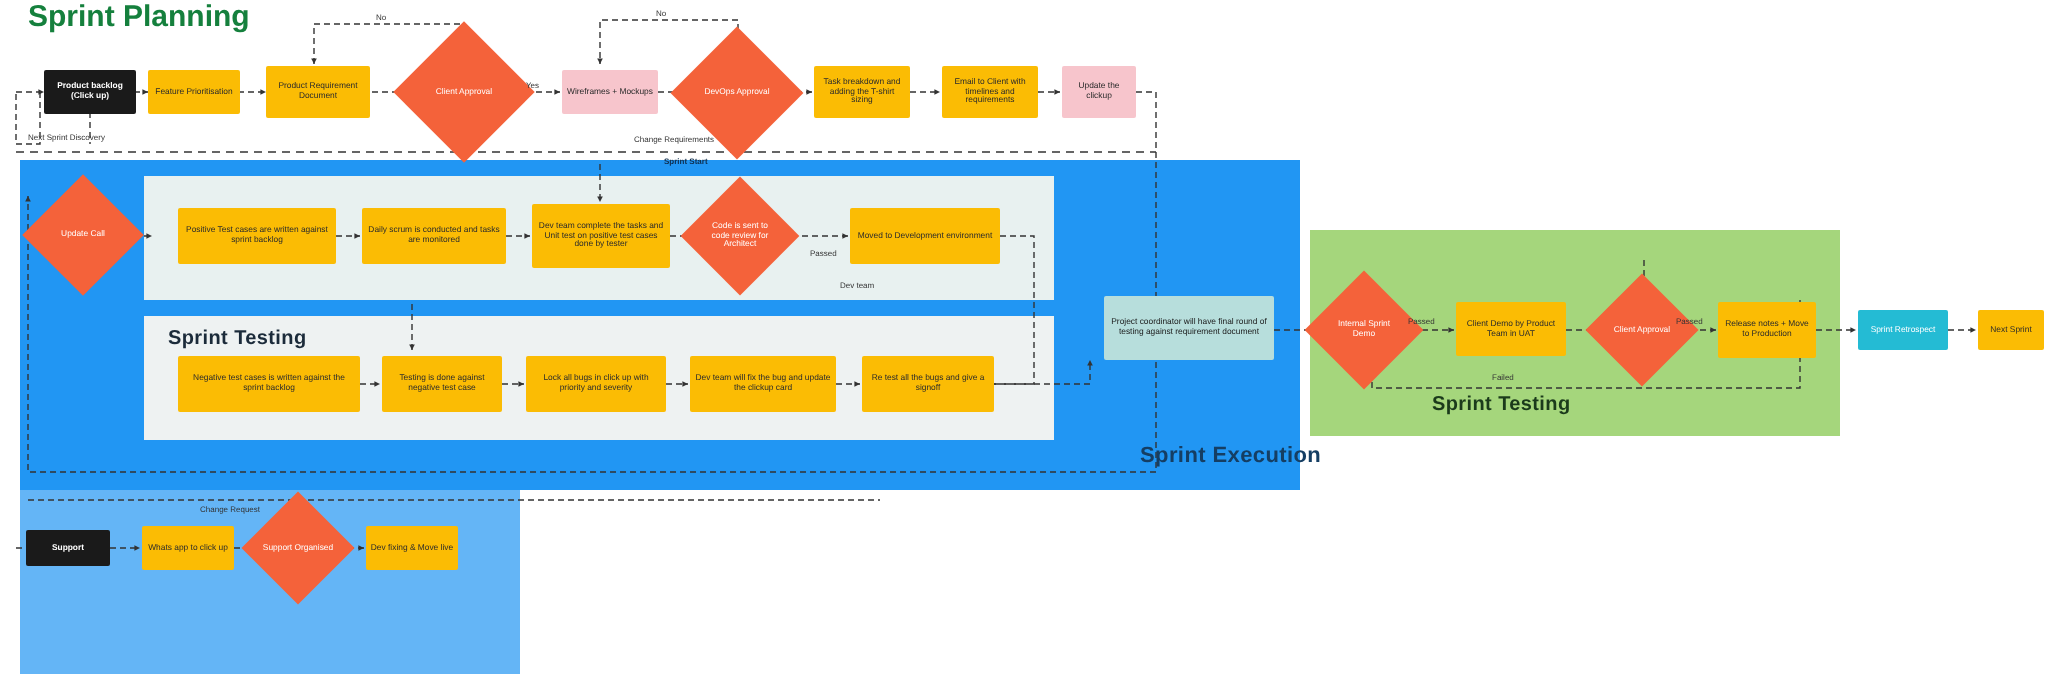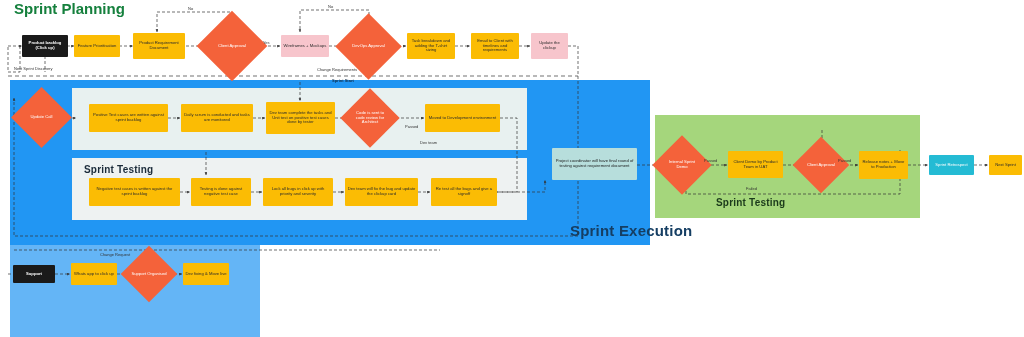--- a/index.html
+++ b/index.html
@@ -9,21 +9,21 @@
 
   
   .panel{position:absolute;}
   #sprint-exec-panel{left:10px;top:80px;width:640px;height:165px;background:#2196F3;}
   #sprint-exec-panel2{left:10px;top:245px;width:250px;height:92px;background:#64B5F6;}
   #dev-panel{left:72px;top:88px;width:455px;height:62px;background:#E8F1F0;}
   #test-panel{left:72px;top:158px;width:455px;height:62px;background:#EEF2F2;}
   #review-panel{left:655px;top:115px;width:265px;height:103px;background:#A5D67C;}
 
   .panel-title{position:absolute;font-weight:bold;letter-spacing:.2px;}
-  #sprint-exec-label{left:570px;top:222px;font-size:15px;color:#153E63;}
+  #sprint-exec-label{left:570px;top:222px;font-size:11px;color:#153E63;}
   #sprint-testing-label{left:84px;top:164px;font-size:10px;color:#1b2b3a;}
   #sprint-review-label{left:716px;top:197px;font-size:10px;color:#1b3a1b;}
 
   
   #page-title{position:absolute;left:14px;top:0px;font-size:15px;font-weight:bold;color:#15803d;}
 
   
   .node{position:absolute;display:flex;align-items:center;justify-content:center;
         text-align:center;line-height:1.12;box-sizing:border-box;padding:1px 2px;
         font-size:4.2px;}

